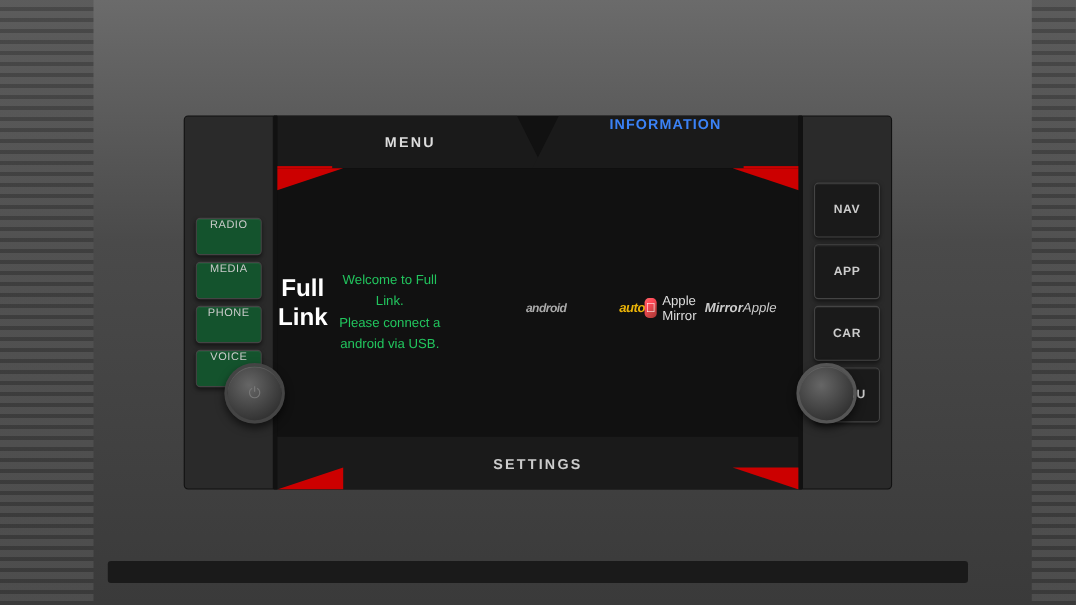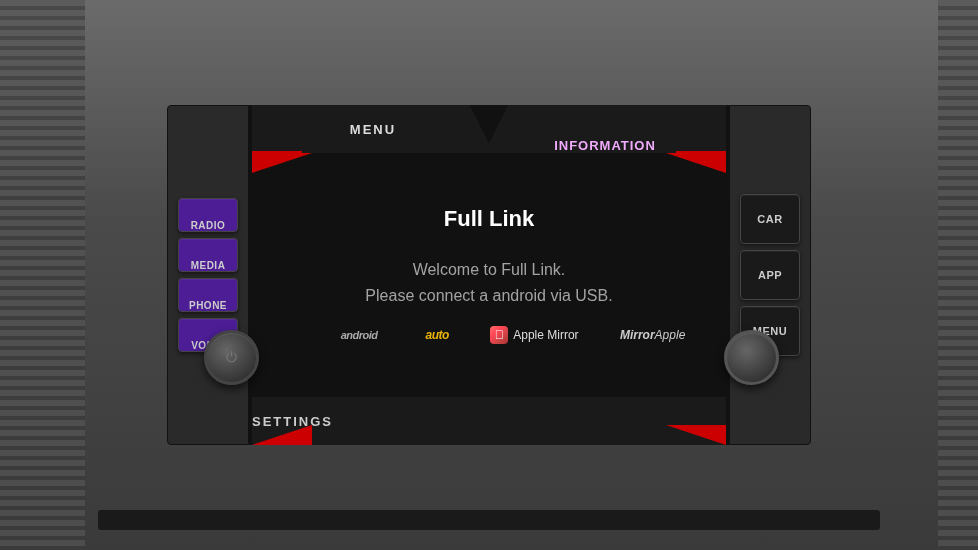--- a/index.html
+++ b/index.html
@@ -69,31 +69,31 @@
       gap: 6px;
       padding: 20px 10px;
       background: #2a2a2a;
       border-radius: 4px 0 0 4px;
       height: 340px;
       justify-content: center;
       border: 1px solid #111;
     }
 
     .left-btn {
-      background: #4c1d95;
+      background: #14532d;
       border: 1px solid #444;
       border-radius: 4px;
       color: #ccc;
       font-size: 10px;
-      font-weight: bold;
+      font-weight: normal;
       letter-spacing: 0.5px;
       width: 60px;
       height: 34px;
       display: flex;
-      align-items: flex-end;
+      align-items: flex-start;
       justify-content: center;
       cursor: pointer;
       text-transform: uppercase;
       box-shadow: 0 2px 4px rgba(0,0,0,0.5), inset 0 1px 0 rgba(255,255,255,0.05);
     }
 
     
     .main-screen {
       width: 480px;
       height: 340px;
@@ -122,24 +122,24 @@
       font-size: 13px;
       font-weight: bold;
       letter-spacing: 2px;
       position: relative;
       clip-path: polygon(0 0, 90% 0, 100% 100%, 0 100%);
     }
 
     .tab-information {
       flex: 1;
       display: flex;
-      align-items: flex-end;
+      align-items: flex-start;
       justify-content: center;
       background: #1a1a1a;
-      color: #f0abfc;
+      color: #3b82f6;
       font-size: 13px;
       font-weight: bold;
       letter-spacing: 1px;
       position: relative;
       clip-path: polygon(10% 0, 100% 0, 100% 100%, 0 100%);
       margin-left: -10px;
     }
 
     
     .screen-top-bar::after {
@@ -170,37 +170,37 @@
       height: 2px;
       background: #cc0000;
       z-index: 5;
     }
 
     .screen-content {
       background: #111;
       width: 100%;
       height: calc(100% - 96px);
       display: flex;
-      flex-direction: column;
+      flex-direction: row;
       align-items: center;
       justify-content: center;
       gap: 8px;
       position: relative;
     }
 
     .content-title {
       color: #ffffff;
       font-size: 22px;
       font-weight: bold;
       text-align: center;
     }
 
     .content-subtitle {
-      color: #a3a3a3;
-      font-size: 16px;
+      color: #22c55e;
+      font-size: 12px;
       text-align: center;
       line-height: 1.6;
       margin-top: 17px;
     }
 
     .app-logos {
       display: flex;
       align-items: center;
       justify-content: space-around;
       width: 100%;
@@ -259,20 +259,21 @@
       font-style: italic;
     }
 
     
     .screen-bottom-bar {
       height: 48px;
       width: 100%;
       background: #1a1a1a;
       display: flex;
       align-items: center;
+      justify-content: center;
       color: #ccc;
       font-size: 13px;
       font-weight: bold;
       letter-spacing: 2px;
       position: relative;
     }
 
     
     .red-corner-bl {
       position: absolute;
@@ -467,26 +468,29 @@
 
       <div class="knob-left">
         <span style="font-size:14px; color:#777;">⏻</span>
       </div>
 
       <div class="knob-right"></div>
     </div>
 
     <div class="right-buttons">
       <div class="right-btn">
-        <span>CAR</span>
+        <span>NAV</span>
       </div>
       <div class="right-btn">
         <span>APP</span>
       </div>
       <div class="right-btn">
+        <span>CAR</span>
+      </div>
+      <div class="right-btn">
         <span>MENU</span>
       </div>
     </div>
 
   </div>
 
   <div class="bottom-strip"></div>
 </div>
 
 </body></html>

